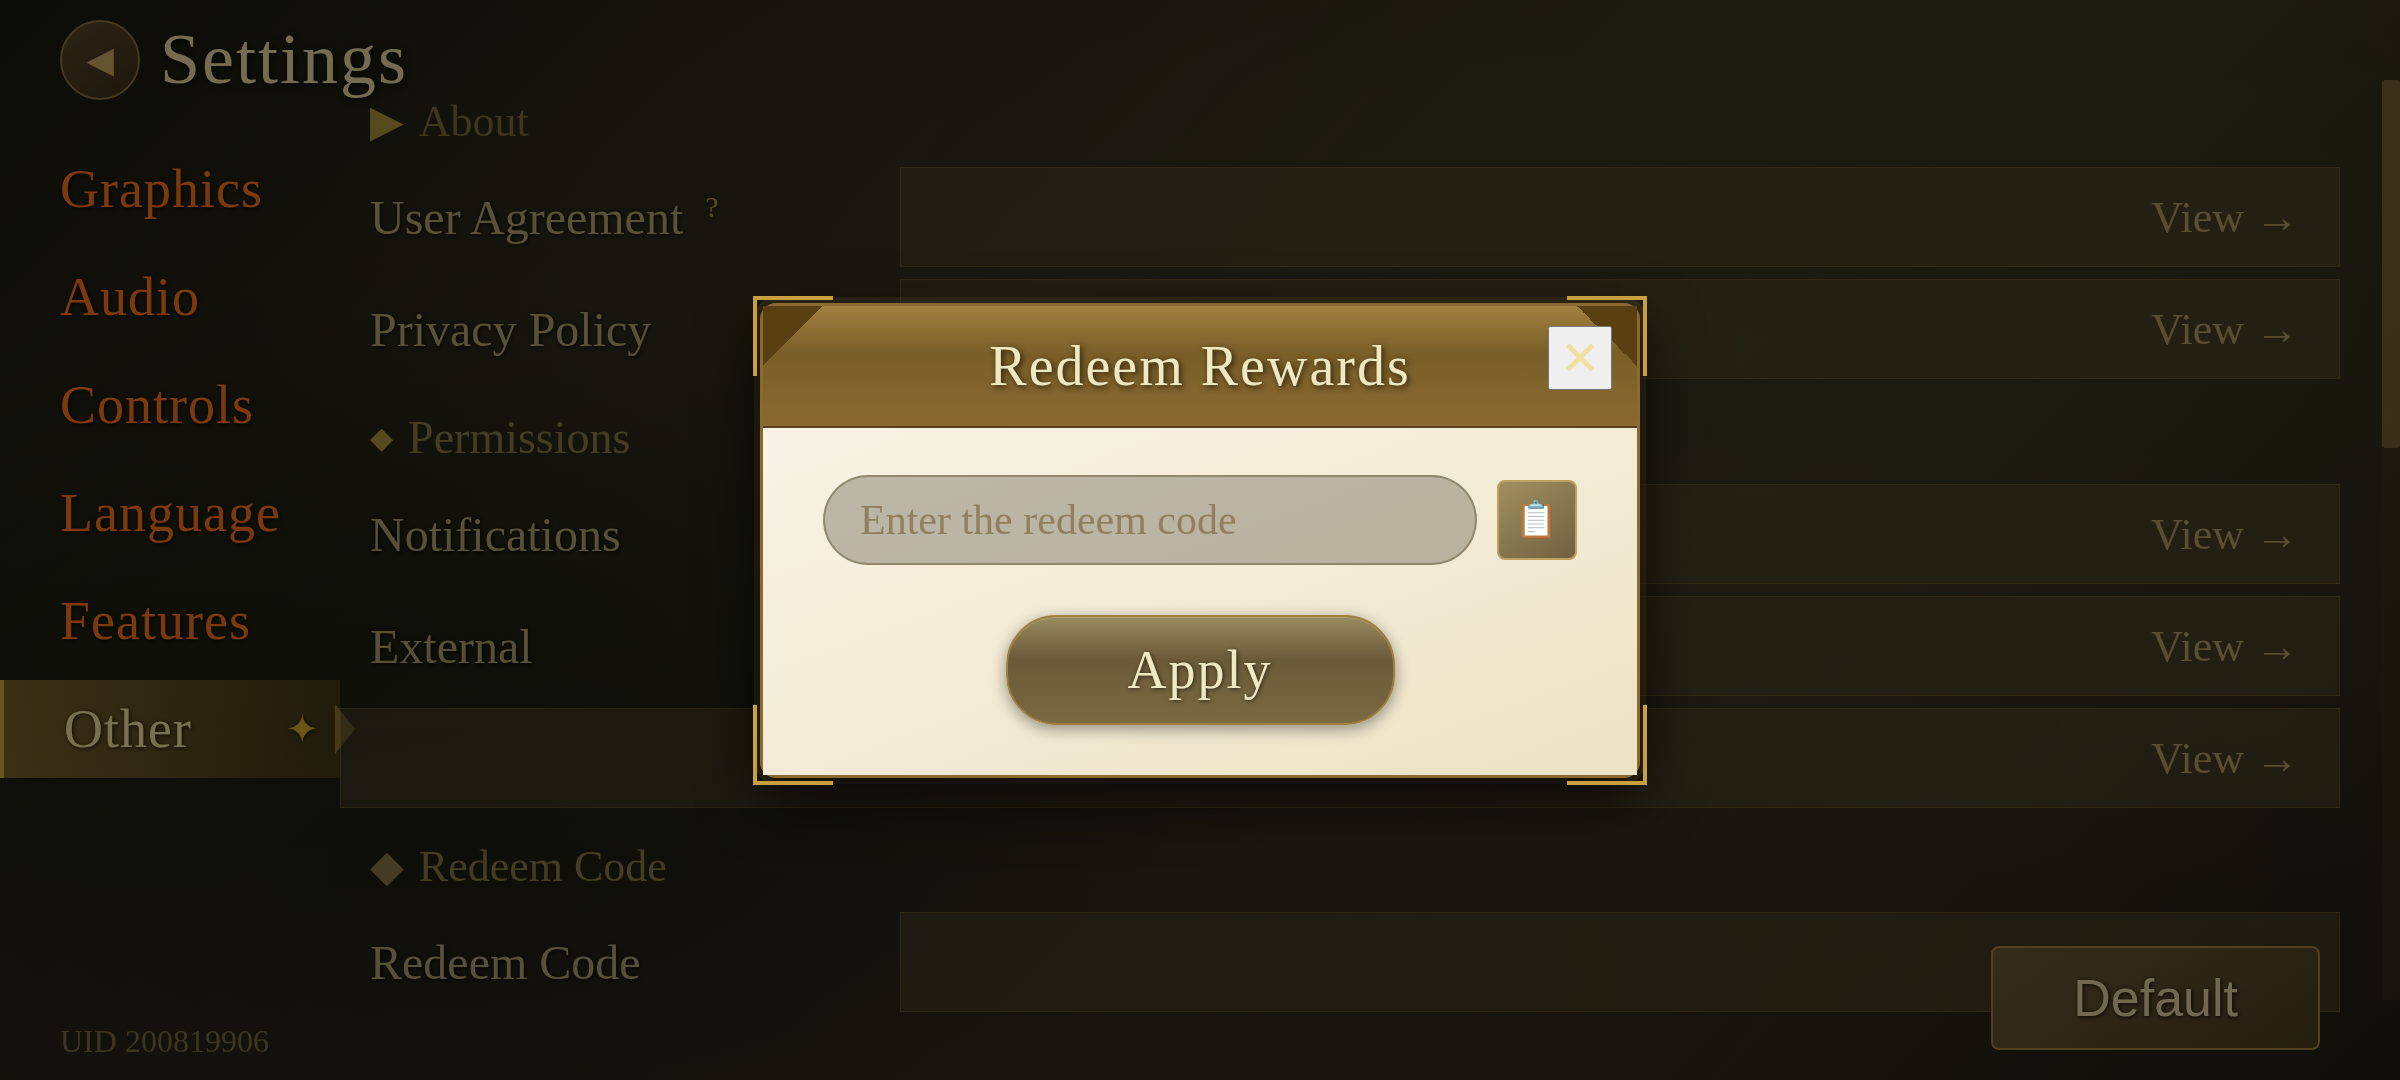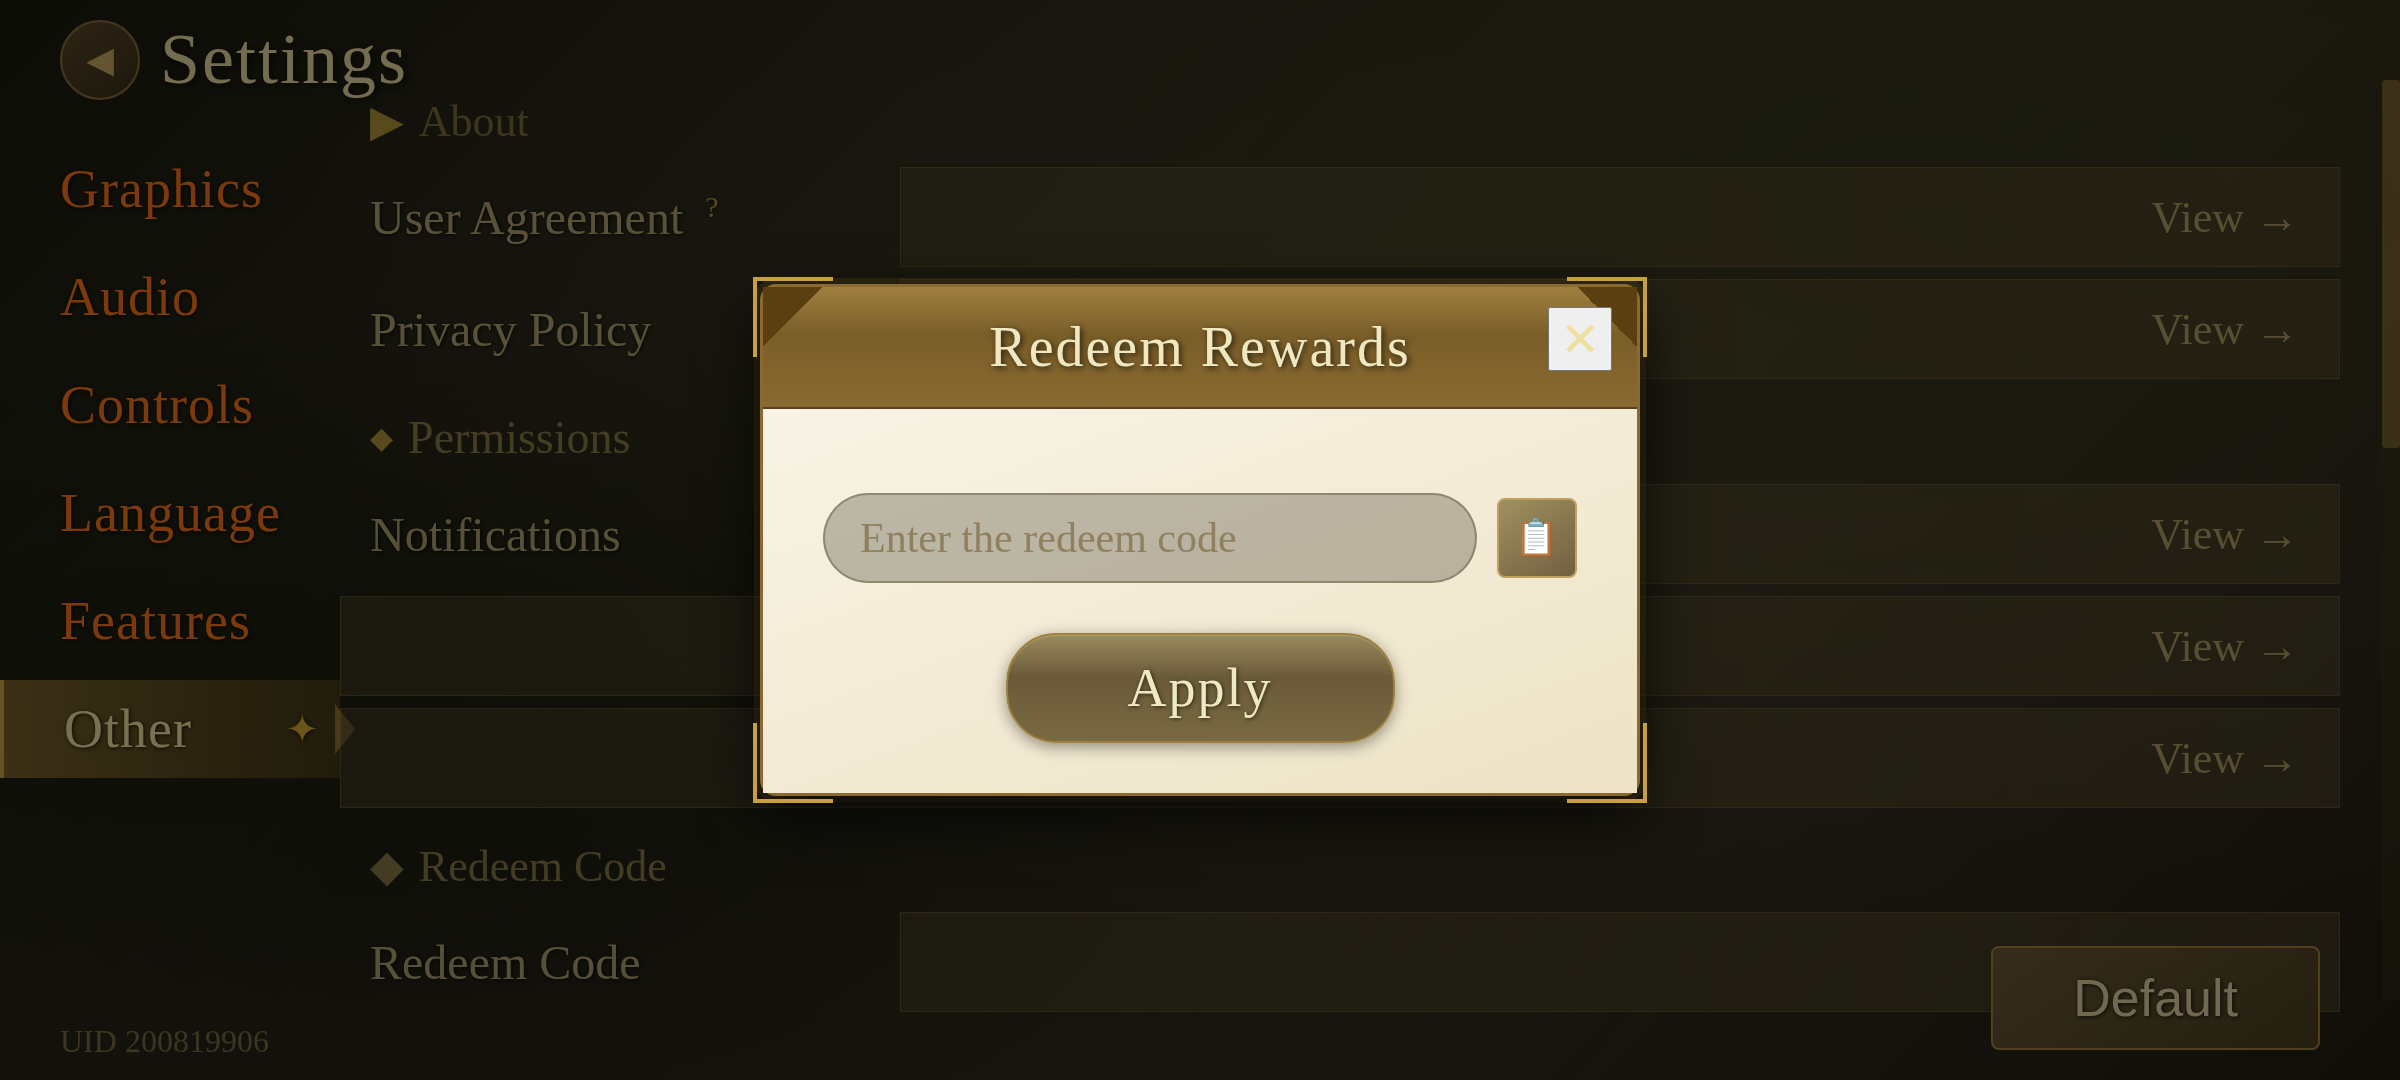--- a/index.html
+++ b/index.html
@@ -334,21 +334,21 @@
       display: flex;
       align-items: center;
       justify-content: center;
       cursor: pointer;
       color: #f0e0a0;
       font-size: 48px;
     }
 
     
     .modal-body {
-      padding: 84px 60px 50px;
+      padding: 47px 60px 50px;
       background: linear-gradient(160deg, #f8f3e5 0%, #ede3c5 100%);
     }
 
     
     .modal-input-row {
       display: flex;
       align-items: center;
       gap: 20px;
       margin-bottom: 50px;
     }
@@ -494,20 +494,23 @@
   <div class="settings-row">
     <div class="settings-label">
       <span>Notifications</span>
     </div>
     <div class="settings-control">
       <span class="view-btn">View →</span>
     </div>
   </div>
 
   <div class="settings-row">
+    <div class="settings-label">
+      <span>External</span>
+    </div>
     <div class="settings-control">
       <span class="view-btn">View →</span>
     </div>
   </div>
 
   <div class="settings-row">
     <div class="settings-control">
       <span class="view-btn">View →</span>
     </div>
   </div>

